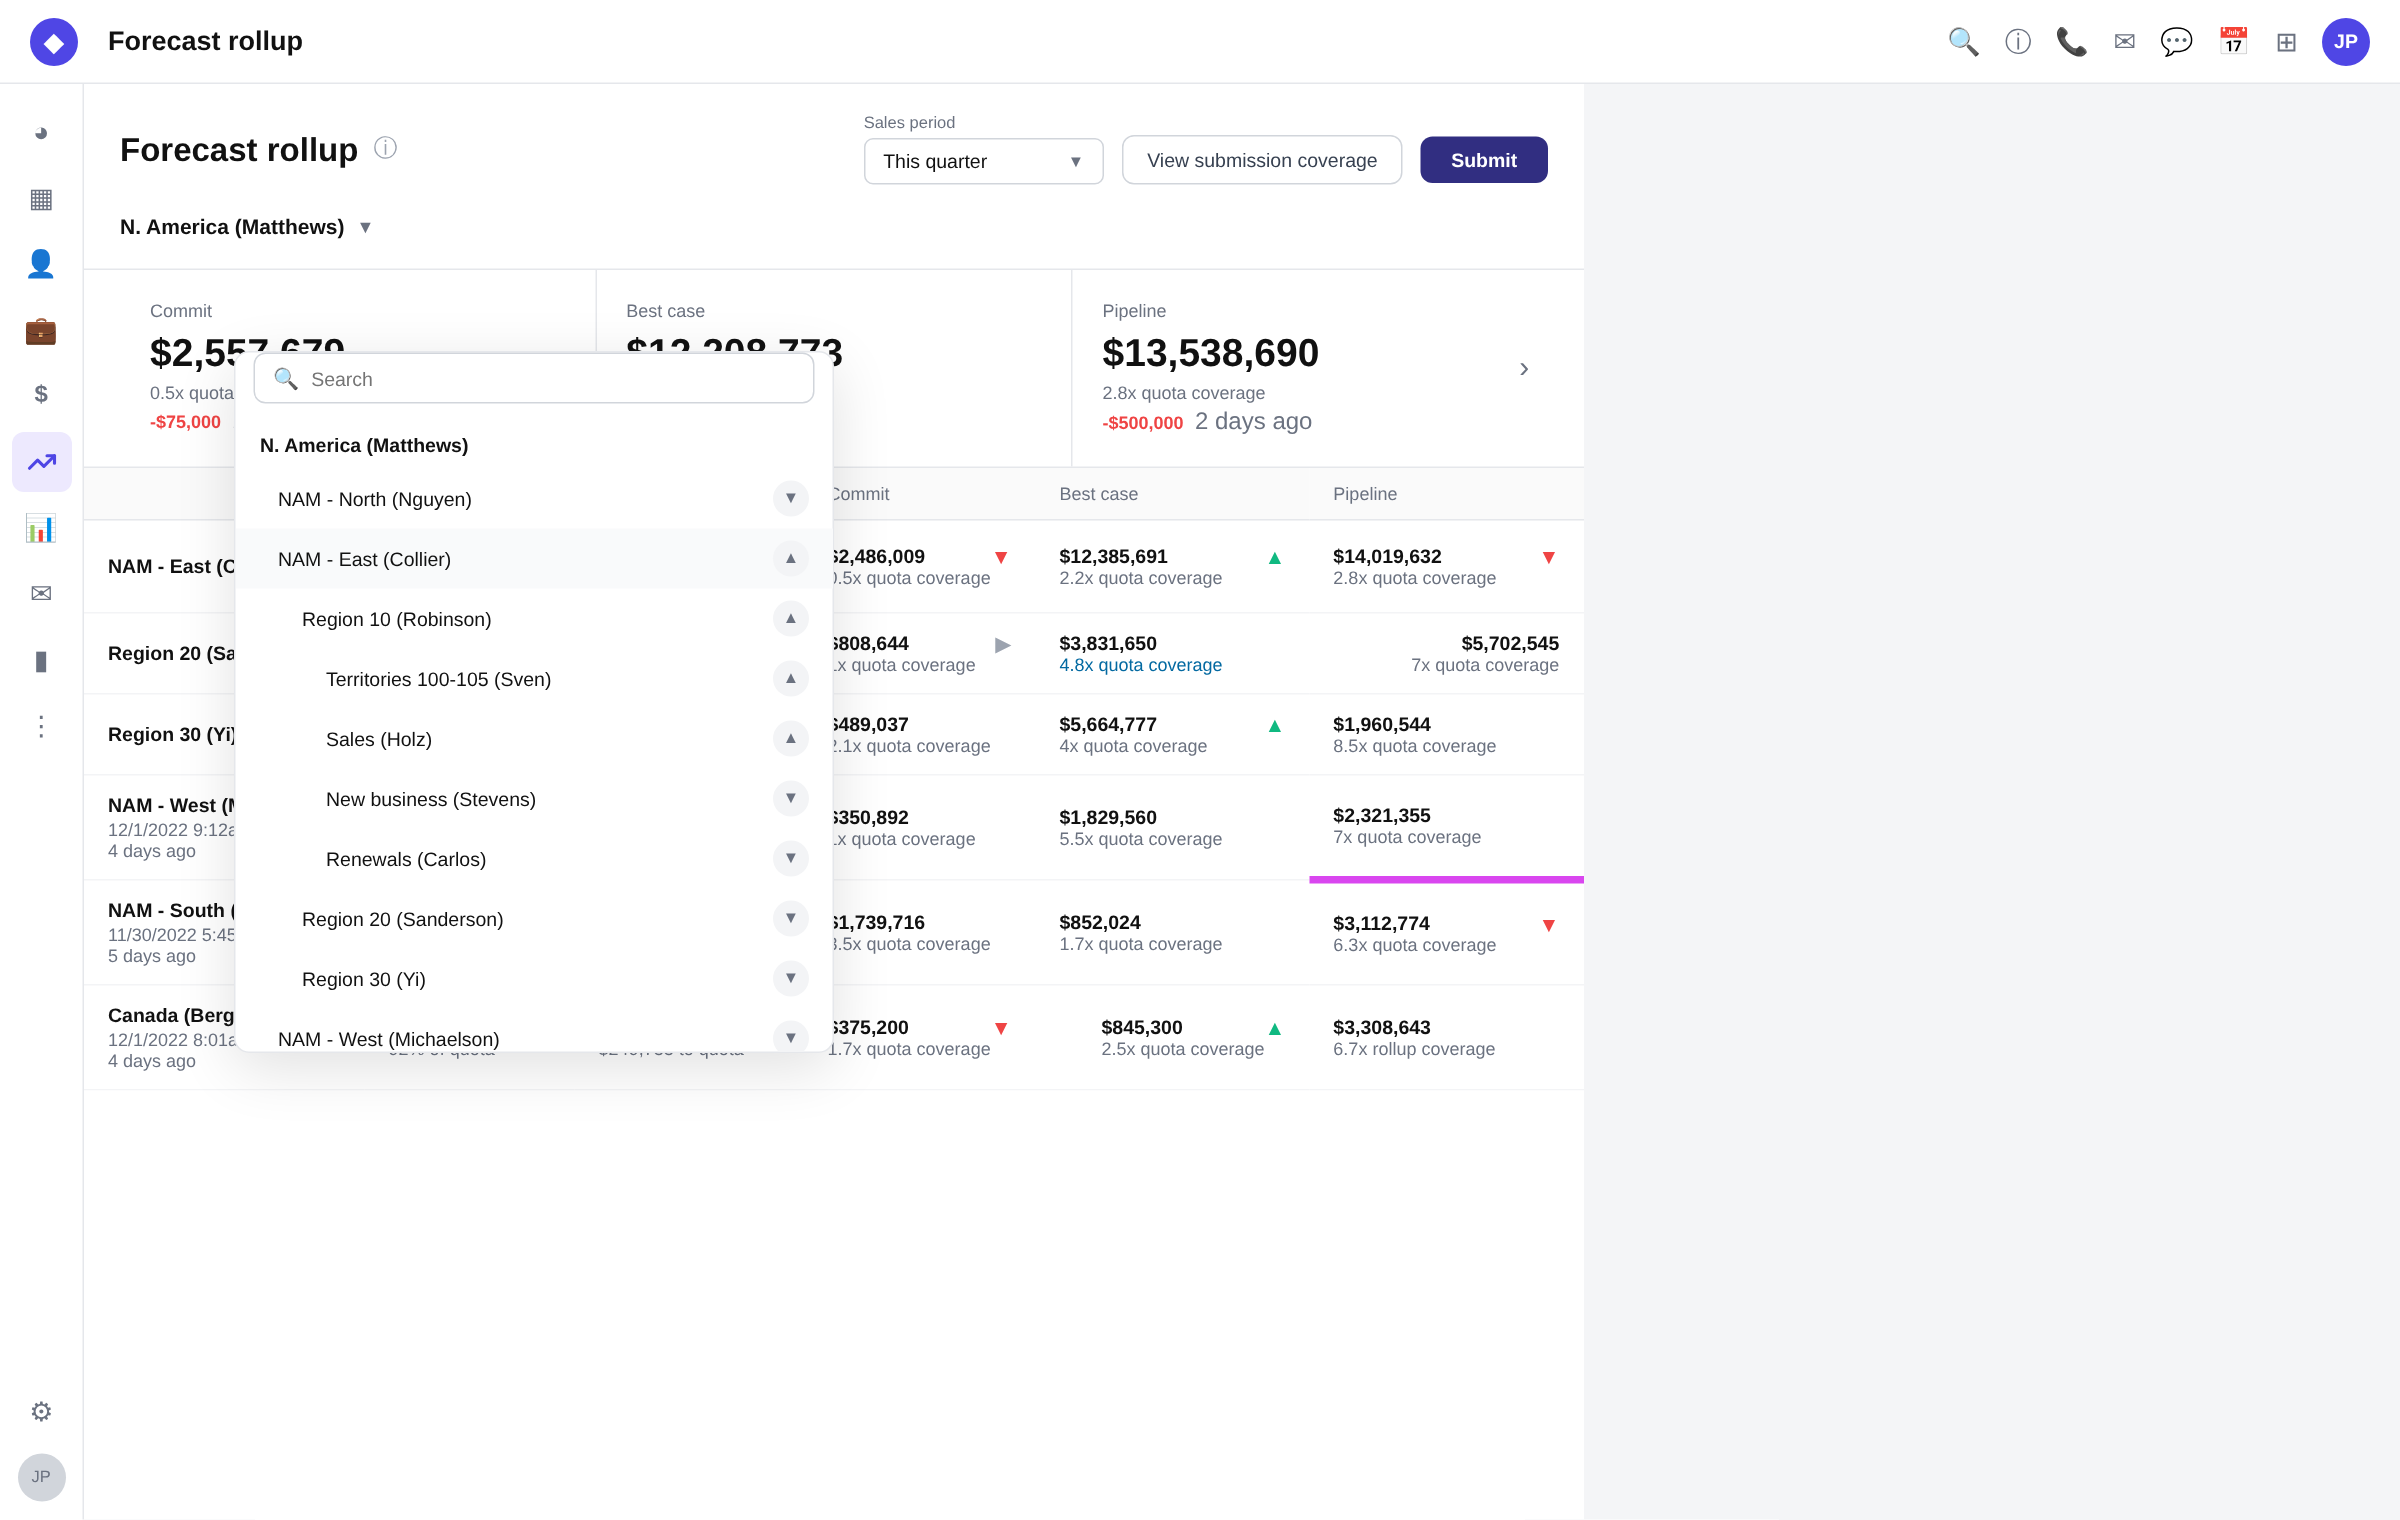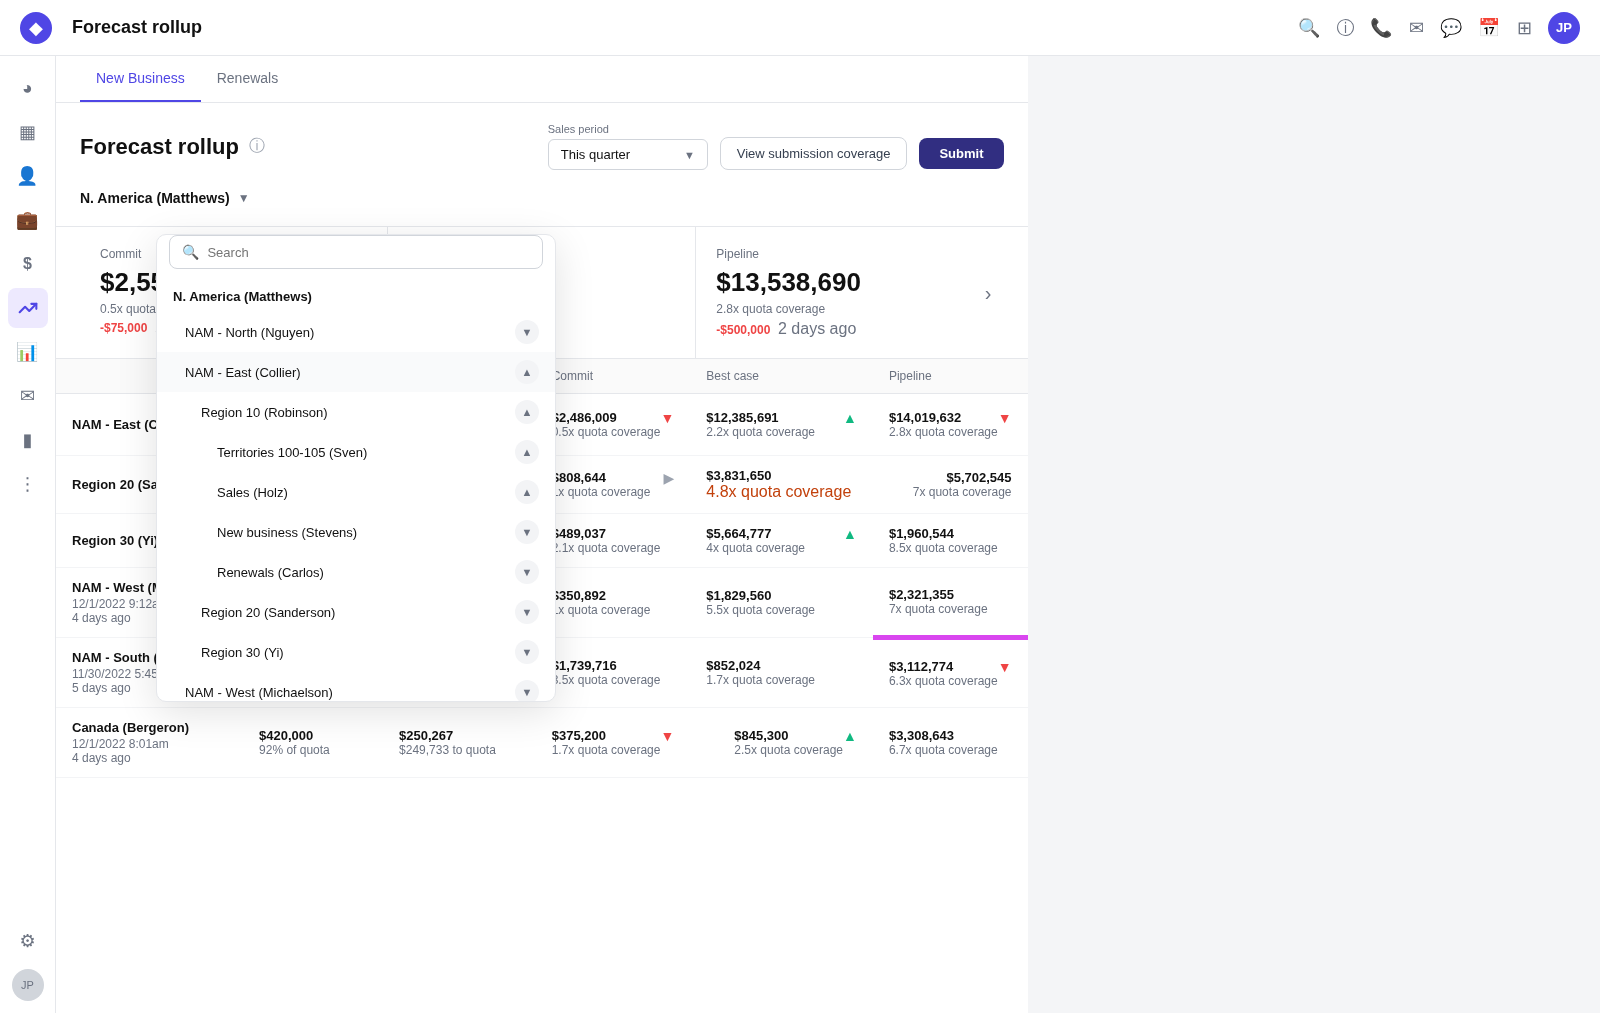--- a/index.html
+++ b/index.html
@@ -39,24 +39,20 @@
   <div style="width:40px;height:40px;display:flex;align-items:center;justify-content:center;border-radius:8px;cursor:pointer;color:#6b7280;font-size:18px;">✉</div>
   <div style="width:40px;height:40px;display:flex;align-items:center;justify-content:center;border-radius:8px;cursor:pointer;color:#6b7280;font-size:18px;">▮</div>
   <div style="width:40px;height:40px;display:flex;align-items:center;justify-content:center;border-radius:8px;cursor:pointer;color:#6b7280;font-size:18px;">⋮</div>
   <div style="margin-top:auto;"></div>
   <div style="width:40px;height:40px;display:flex;align-items:center;justify-content:center;border-radius:8px;cursor:pointer;color:#6b7280;font-size:18px;">⚙</div>
   <div style="width:32px;height:32px;border-radius:50%;background:#d1d5db;display:flex;align-items:center;justify-content:center;font-size:11px;color:#6b7280;margin-top:4px;">JP</div>
 </div>
 
 <div style="margin-left:56px;margin-top:56px;background:#fff;min-height:calc(100vh - 56px);position:relative;">
 
-  <div style="display:flex;padding:0 24px;border-bottom:1px solid #e5e7eb;background:#fff;">
-    <div style="padding:14px 16px;font-size:14px;font-weight:500;cursor:pointer;color:#4f46e5;border-bottom:2px solid #4f46e5;">New Business</div>
-    <div style="padding:14px 16px;font-size:14px;font-weight:500;cursor:pointer;color:#6b7280;border-bottom:2px solid transparent;">Renewals</div>
-  </div>
 
   <div style="padding:20px 24px 8px;background:#fff;display:flex;align-items:center;justify-content:space-between;">
     <div style="display:flex;align-items:center;gap:10px;">
       <span style="font-size:22px;font-weight:700;color:#111;">Forecast rollup</span>
       <span style="color:#9ca3af;cursor:pointer;font-size:16px;">ⓘ</span>
     </div>
     <div style="display:flex;align-items:center;gap:12px;">
       <div style="display:flex;flex-direction:column;">
         <span style="font-size:11px;color:#6b7280;margin-bottom:4px;">Sales period</span>
         <div style="display:flex;align-items:center;border:1px solid #d1d5db;border-radius:6px;padding:7px 12px;gap:8px;background:#fff;cursor:pointer;font-size:13px;color:#111;min-width:160px;">
@@ -158,21 +154,21 @@
           <td style="padding:16px 16px;border-bottom:1px solid #f3f4f6;">
             <div style="display:flex;align-items:flex-start;justify-content:space-between;">
               <div>
                 <div style="font-weight:600;color:#111;">$12,385,691</div>
                 <div style="font-size:12px;color:#6b7280;">2.2x quota coverage</div>
               </div>
               <span style="color:#10b981;font-size:14px;">▲</span>
             </div>
           </td>
           <td style="padding:12px 16px;border-bottom:1px solid #f3f4f6;">
-            <div style="display:flex;align-items:flex-start;justify-content:space-between;">
+            <div style="display:flex;align-items:flex-start;justify-content:space-between;gap:28px;">
               <div>
                 <div style="font-weight:600;color:#111;">$14,019,632</div>
                 <div style="font-size:12px;color:#6b7280;">2.8x quota coverage</div>
               </div>
               <span style="color:#ef4444;font-size:14px;">▼</span>
             </div>
           </td>
         </tr>
 
         <tr>
@@ -198,21 +194,21 @@
               <div>
                 <div style="font-weight:600;color:#111;">$808,644</div>
                 <div style="font-size:12px;color:#6b7280;">1x quota coverage</div>
               </div>
               <span style="color:#9ca3af;font-size:14px;">▶</span>
             </div>
           </td>
           <td style="padding:12px 16px;border-bottom:1px solid #f3f4f6;">
             <div>
               <div style="font-weight:600;color:#111;">$3,831,650</div>
-              <div style="font-size:16px;color:#c2410c;">4.8x quota coverage</div>
+              <div style="font-size:12px;color:#0369a1;">4.8x quota coverage</div>
             </div>
           </td>
           <td style="padding:12px 16px;border-bottom:1px solid #f3f4f6;text-align:right;">
             <div>
               <div style="font-weight:600;color:#111;">$5,702,545</div>
               <div style="font-size:12px;color:#6b7280;">7x quota coverage</div>
             </div>
           </td>
         </tr>
 
@@ -379,21 +375,21 @@
               <div>
                 <div style="font-weight:600;color:#111;">$845,300</div>
                 <div style="font-size:12px;color:#6b7280;">2.5x quota coverage</div>
               </div>
               <span style="color:#10b981;font-size:14px;">▲</span>
             </div>
           </td>
           <td style="padding:12px 16px;border-bottom:1px solid #f3f4f6;">
             <div>
               <div style="font-weight:600;color:#111;">$3,308,643</div>
-              <div style="font-size:12px;color:#6b7280;">6.7x quota coverage</div>
+              <div style="font-size:12px;color:#6b7280;">6.7x rollup coverage</div>
             </div>
           </td>
         </tr>
       </tbody>
     </table>
   </div>
 
   <div style="position:absolute;top:178px;left:100px;width:400px;background:#fff;border:1px solid #e5e7eb;border-radius:10px;box-shadow:0 10px 40px rgba(0,0,0,0.12);z-index:200;">
     <div style="margin:0 12px 12px;border:1px solid #d1d5db;border-radius:8px;display:flex;align-items:center;gap:8px;padding:8px 12px;">
       <span style="color:#9ca3af;font-size:14px;">🔍</span>

